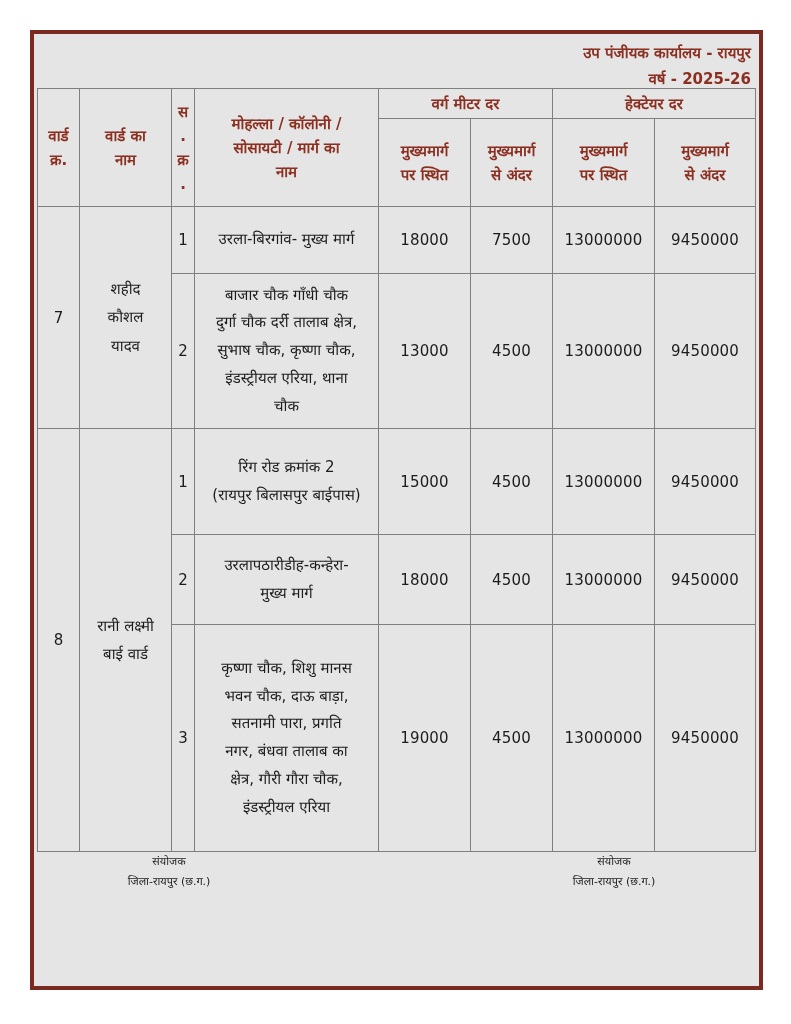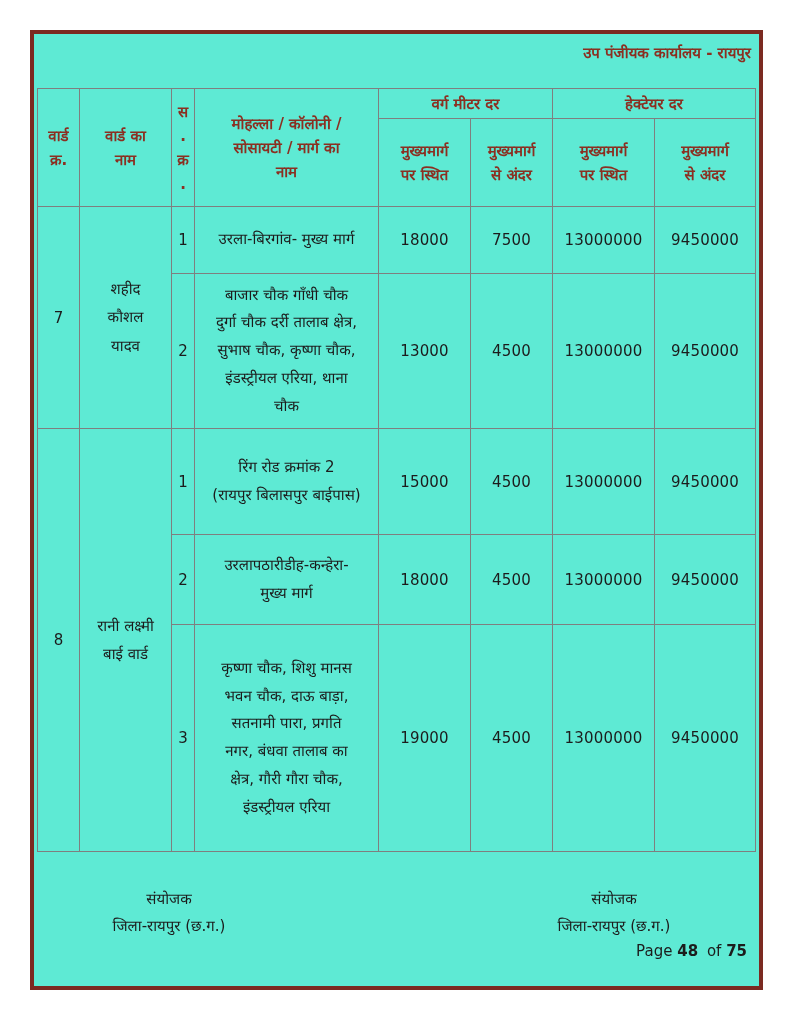--- a/index.html
+++ b/index.html
@@ -3,21 +3,21 @@
 <meta charset="utf-8">
 <style>
   html,body{margin:0;padding:0;}
   body{
     width:791px;height:1024px;background:#ffffff;position:relative;
     font-family:"DejaVu Sans","Liberation Sans",sans-serif;
     -webkit-font-smoothing:antialiased;
   }
   .frame{
     position:absolute;left:30px;top:30px;width:725px;height:952px;
-    border:4px solid #7b2a21;background:#5eead4;box-sizing:content-box;
+    border:4px solid #7b2a21;background:#e5e5e5;box-sizing:content-box;
   }
   .top-header{
     text-align:right;padding:6px 8px 0 0;color:#8b2f21;font-weight:bold;
     font-size:15px;line-height:1.75;height:54px;box-sizing:border-box;
   }
   table.rates{
     border-collapse:collapse;table-layout:fixed;width:718px;
     margin:0 0 0 3px;
   }
   table.rates th,table.rates td{
@@ -32,38 +32,39 @@
     color:#1c1c1c;font-size:15px;font-weight:normal;
   }
   .serial-head{font-size:14px;line-height:1.15;padding:0;}
   .locality{line-height:1.85;white-space:pre-line;}
   .num{font-size:15.5px;letter-spacing:.2px;}
   .wardname{line-height:1.9;white-space:pre-line;}
   
   .hr1{height:30px}.hr2{height:88px}
   .r1{height:67px}.r2{height:155px}.r3{height:106px}.r4{height:90px}.r5{height:227px}
   .footer{
-    display:flex;margin-top:34px;font-size:15px;color:#1c1c1c;
+    display:flex;font-size:11px;color:#1c1c1c;
     line-height:1.8;text-align:center;
   }
   .footer-left{width:240px;margin-left:15px;}
   .footer-right{width:240px;margin-left:auto;margin-right:25px;}
   .page-line{
     text-align:right;padding-right:12px;font-size:15px;color:#1c1c1c;margin-top:2px;
   }
   .page-line b{font-weight:bold;}
   .page-line span{display:inline-block;margin-left:4px;}
 </style>
 </head>
 <body>
 
 <div class="frame">
 
   <div class="top-header">
     <div>उप पंजीयक कार्यालय - रायपुर</div>
+    <div>वर्ष - 2025-26</div>
   </div>
 
   <table class="rates">
     <colgroup>
       <col style="width:42px">
         <col style="width:92px">
         <col style="width:23px">
         <col style="width:184px">
       <col style="width:92px">
         <col style="width:82px">
@@ -163,20 +164,14 @@
     <div class="footer-left">
       <div>संयोजक</div>
       <div>जिला-रायपुर (छ.ग.)</div>
     </div>
     <div class="footer-right">
       <div>संयोजक</div>
       <div>जिला-रायपुर (छ.ग.)</div>
     </div>
   </div>
 
-  <div class="page-line">
-    <span>Page</span>
-    <b>48</b>
-    <span>of</span>
-    <b>75</b>
-  </div>
 
 </div>
 
 </body></html>

